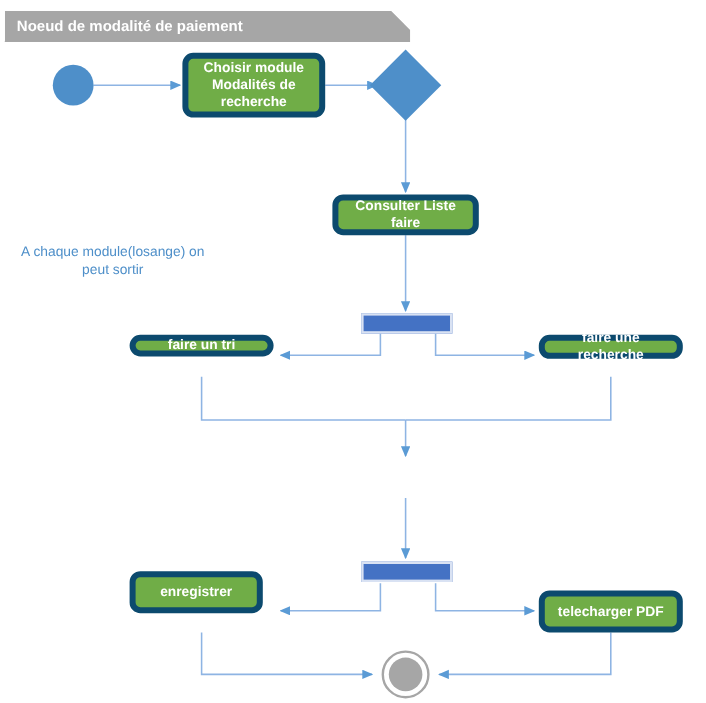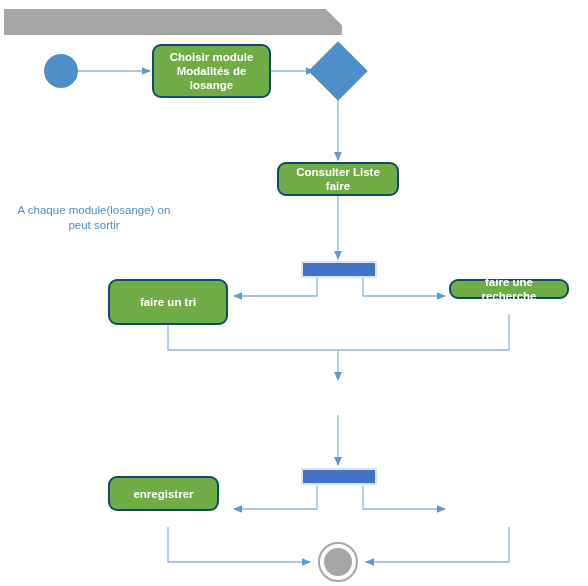--- a/index.html
+++ b/index.html
@@ -70,21 +70,21 @@
     width: 104px;
     height: 1px;
     background: #a6a6a6;
   }
 
   
   .node {
     position: absolute;
     box-sizing: border-box;
     background: #70ad47;
-    border: 2px solid #0c4a6e;
+    border: 5px solid #0c4a6e;
     border-radius: 9px;
     color: #ffffff;
     font-size: 11.5px;
     font-weight: bold;
     display: flex;
     align-items: center;
     justify-content: center;
     text-align: center;
     line-height: 14px;
     padding: 2px 6px;
@@ -185,56 +185,60 @@
 
       <path d="M168,527 L168,562 L310,562" marker-end="url(#arrow)"></path>
 
       <path d="M509,527 L509,562 L366,562" marker-end="url(#arrow)"></path>
     </g>
   </svg>
 
   <div class="frame-note">
     <div class="body"></div>
     <div class="fold"></div>
+    <div class="label">Noeud de modalité de paiement</div>
   </div>
   <div class="frame-underline"></div>
 
   <div class="start-node" style="left:44px; top:54px;"></div>
 
   <div class="node" style="left:152px; top:44px; width:119px; height:54px;">
     <span>
       <span>Choisir module</span><br>
       <span>Modalités de</span><br>
-      <span>losange</span>
+      <span>recherche</span>
     </span>
   </div>
 
   <div class="decision-node" style="left:317px; top:50px;"></div>
 
   <div class="node" style="left:277px; top:162px; width:122px; height:34px;">
     <span>Consulter Liste faire</span>
   </div>
 
   <div class="fork-bar" style="left:301px; top:261px; width:76px; height:17px;"></div>
 
-  <div class="node" style="left:108px; top:279px; width:120px; height:46px;">
+  <div class="node" style="left:108px; top:279px; width:120px; height:18px;">
     <span>faire un tri</span>
   </div>
 
   <div class="node" style="left:449px; top:279px; width:120px; height:20px;">
     <span>faire une recherche</span>
   </div>
 
 
   <div class="fork-bar" style="left:301px; top:468px; width:76px; height:17px;"></div>
 
   <div class="node" style="left:108px; top:476px; width:111px; height:35px;">
     <span>enregistrer</span>
   </div>
 
+  <div class="node" style="left:449px; top:492px; width:120px; height:35px;">
+    <span>telecharger PDF</span>
+  </div>
 
   <div class="end-node" style="left:318px; top:542px;">
     <div class="inner"></div>
   </div>
 
   <div class="annotation">
     <span>A chaque module(losange) on</span>
     <span>peut sortir</span>
   </div>
 

